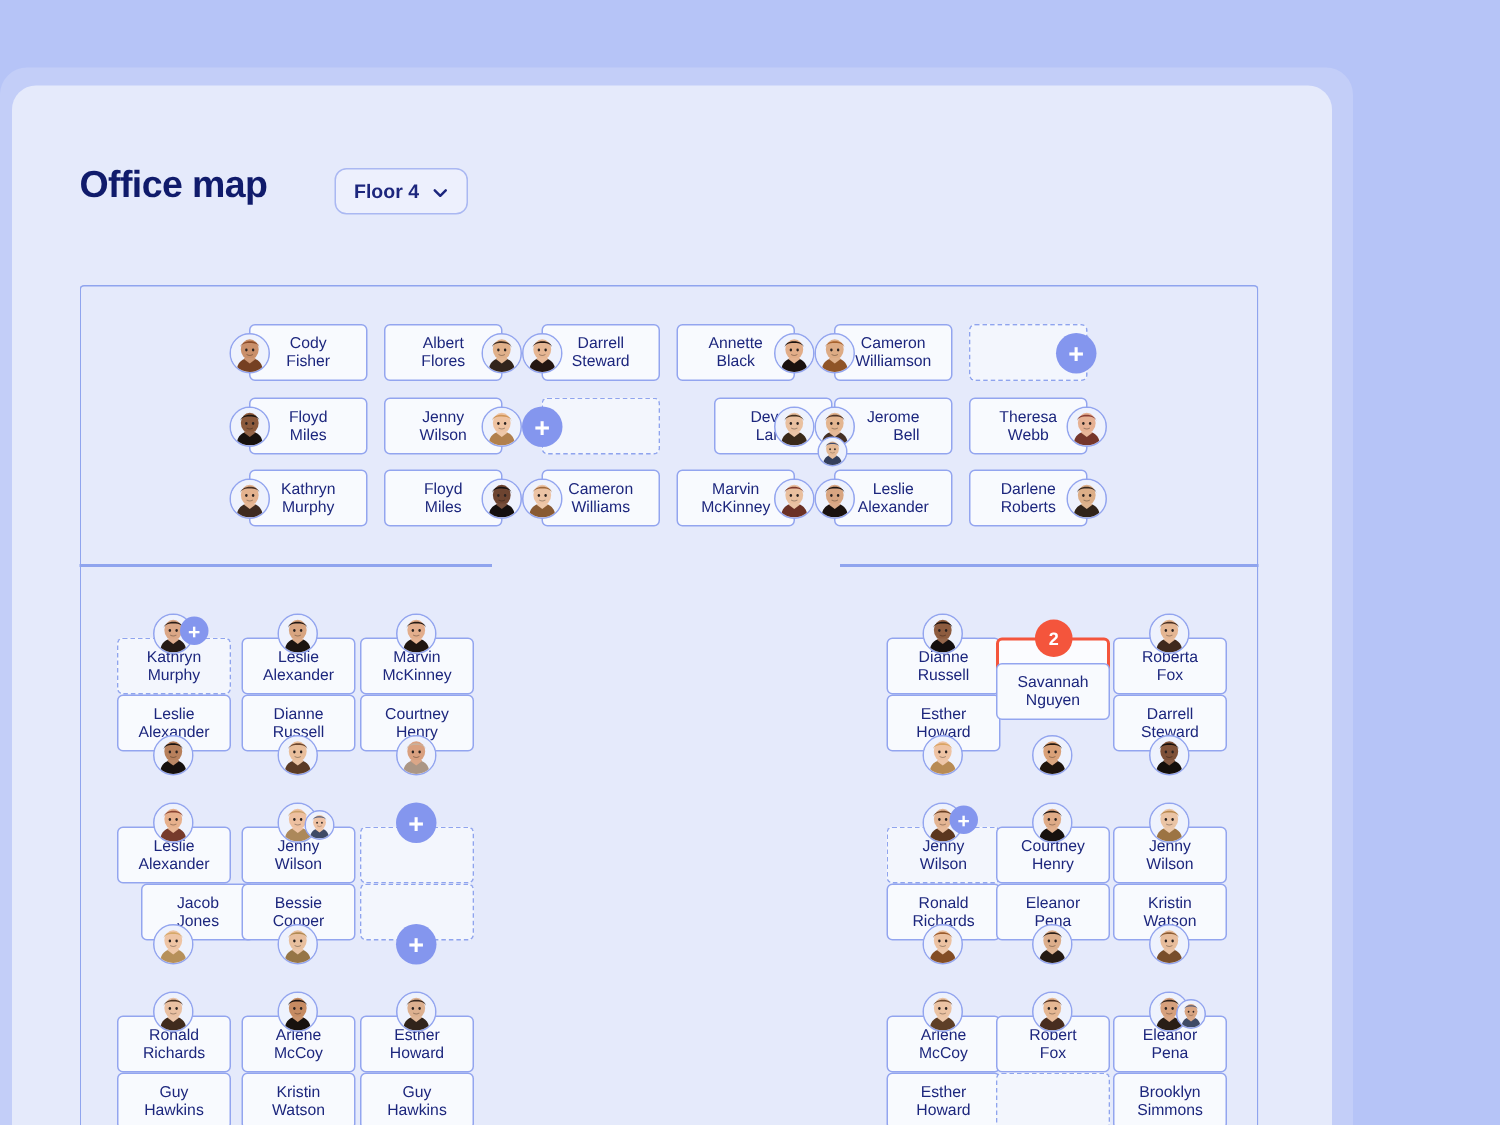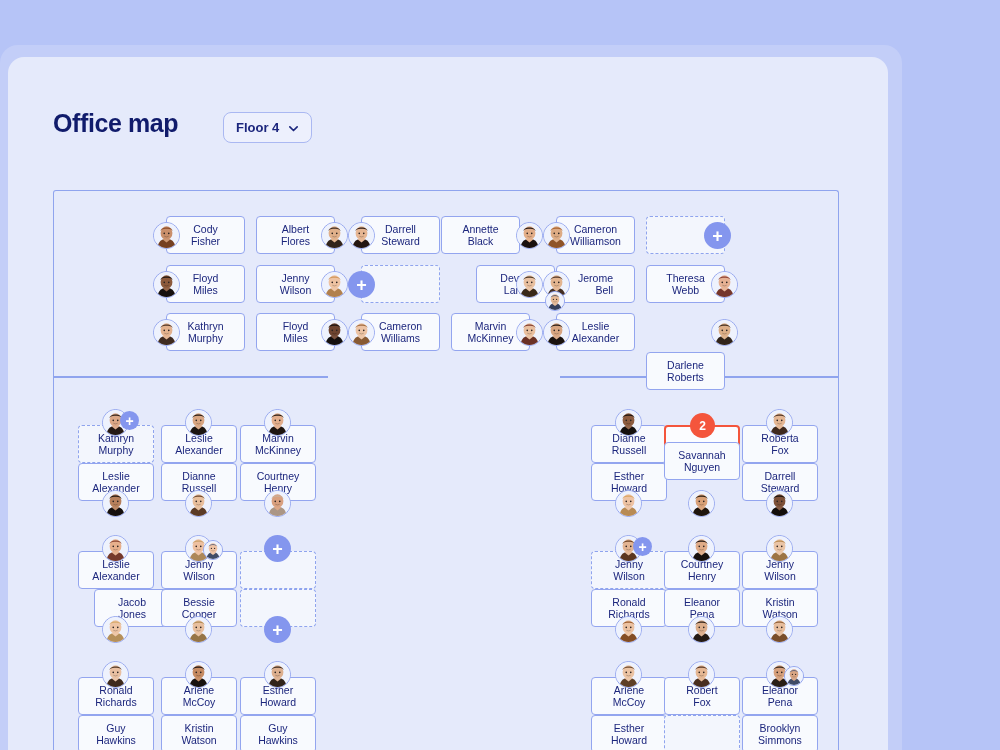--- a/index.html
+++ b/index.html
@@ -206,21 +206,21 @@
             <path d="M6 40 C6 29 13 25 20 25 C27 25 34 29 34 40 Z" fill="#241611"></path>
             <ellipse cx="20" cy="16" rx="9.5" ry="11" fill="#e6b693"></ellipse>
             <path d="M9.5 15 C9.5 5 30.5 4 30.5 15 C30.5 11 27 9 20 9 C13.5 9 9.5 11 9.5 15 Z" fill="#2a1a14"></path>
             <ellipse cx="16.4" cy="16.5" rx="1.3" ry="1.5" fill="#2a2220"></ellipse>
             <ellipse cx="23.6" cy="16.5" rx="1.3" ry="1.5" fill="#2a2220"></ellipse>
             <path d="M17 21.5 Q20 23.4 23 21.5" fill="none" stroke="#a17f67" stroke-width="1.1" stroke-linecap="round"></path>
             <path d="M14 26.5 L20 31 L26 26.5 L26 25 L14 25 Z" fill="#e8ba99"></path>
           </g>
         </svg>
       </div>
-      <div class="desk wide" style="left:441px; top:216px;">
+      <div class="desk wide" style="left:451px; top:216px;">
         <span class="nm">Annette<br>Black</span>
       </div>
       <div class="av" style="left:516px; top:222px;">
         <svg viewBox="0 0 40 40">
           <g transform="scale(-1,1) translate(-40,0)">
             <rect width="40" height="40" fill="#eef2fd"></rect>
             <path d="M6 40 C6 29 13 25 20 25 C27 25 34 29 34 40 Z" fill="#1a110e"></path>
             <ellipse cx="20" cy="16" rx="9.5" ry="11" fill="#e2ad88"></ellipse>
             <path d="M9.5 15 C9.5 5 30.5 4 30.5 15 C30.5 11 27 9 20 9 C13.5 9 9.5 11 9.5 15 Z" fill="#1f1410"></path>
             <ellipse cx="16.4" cy="16.5" rx="1.3" ry="1.5" fill="#2a2220"></ellipse>
@@ -428,21 +428,21 @@
             <path d="M6 40 C6 29 13 25 20 25 C27 25 34 29 34 40 Z" fill="#1a120f"></path>
             <ellipse cx="20" cy="16" rx="9.5" ry="11" fill="#d8a581"></ellipse>
             <path d="M9.5 15 C9.5 5 30.5 4 30.5 15 C30.5 11 27 9 20 9 C13.5 9 9.5 11 9.5 15 Z" fill="#1e1512"></path>
             <ellipse cx="16.4" cy="16.5" rx="1.3" ry="1.5" fill="#2a2220"></ellipse>
             <ellipse cx="23.6" cy="16.5" rx="1.3" ry="1.5" fill="#2a2220"></ellipse>
             <path d="M17 21.5 Q20 23.4 23 21.5" fill="none" stroke="#97745a" stroke-width="1.1" stroke-linecap="round"></path>
             <path d="M14 26.5 L20 31 L26 26.5 L26 25 L14 25 Z" fill="#daaa89"></path>
           </g>
         </svg>
       </div>
-      <div class="desk wide" style="left:646px; top:313px;margin-top:39px;">
+      <div class="desk wide" style="left:646px; top:313px;">
         <span class="nm">Darlene<br>Roberts</span>
       </div>
       <div class="av" style="left:711px; top:319px;">
         <svg viewBox="0 0 40 40">
           <g transform="scale(-1,1) translate(-40,0)">
             <rect width="40" height="40" fill="#eef2fd"></rect>
             <path d="M6 40 C6 29 13 25 20 25 C27 25 34 29 34 40 Z" fill="#31241a"></path>
             <ellipse cx="20" cy="16" rx="9.5" ry="11" fill="#dcae87"></ellipse>
             <path d="M9.5 15 C9.5 5 30.5 4 30.5 15 C30.5 11 27 9 20 9 C13.5 9 9.5 11 9.5 15 Z" fill="#3a2a1e"></path>
             <ellipse cx="16.4" cy="16.5" rx="1.3" ry="1.5" fill="#2a2220"></ellipse>

